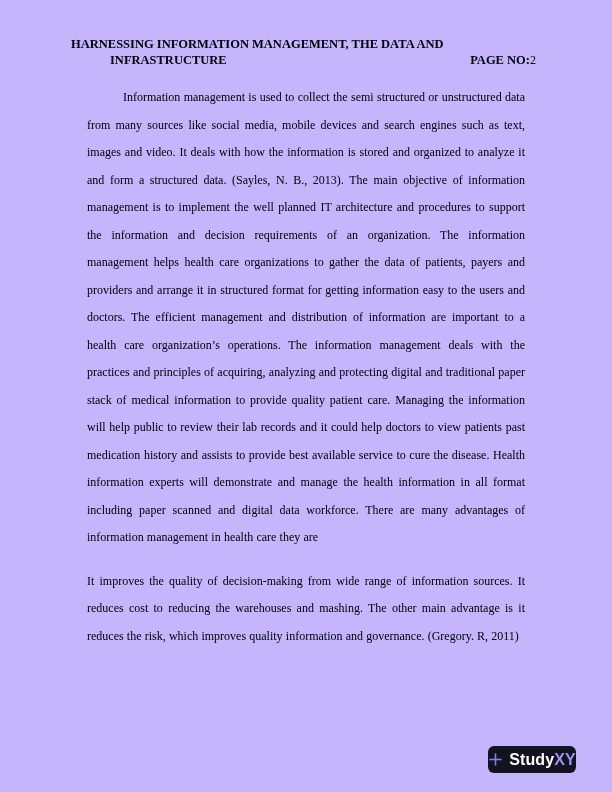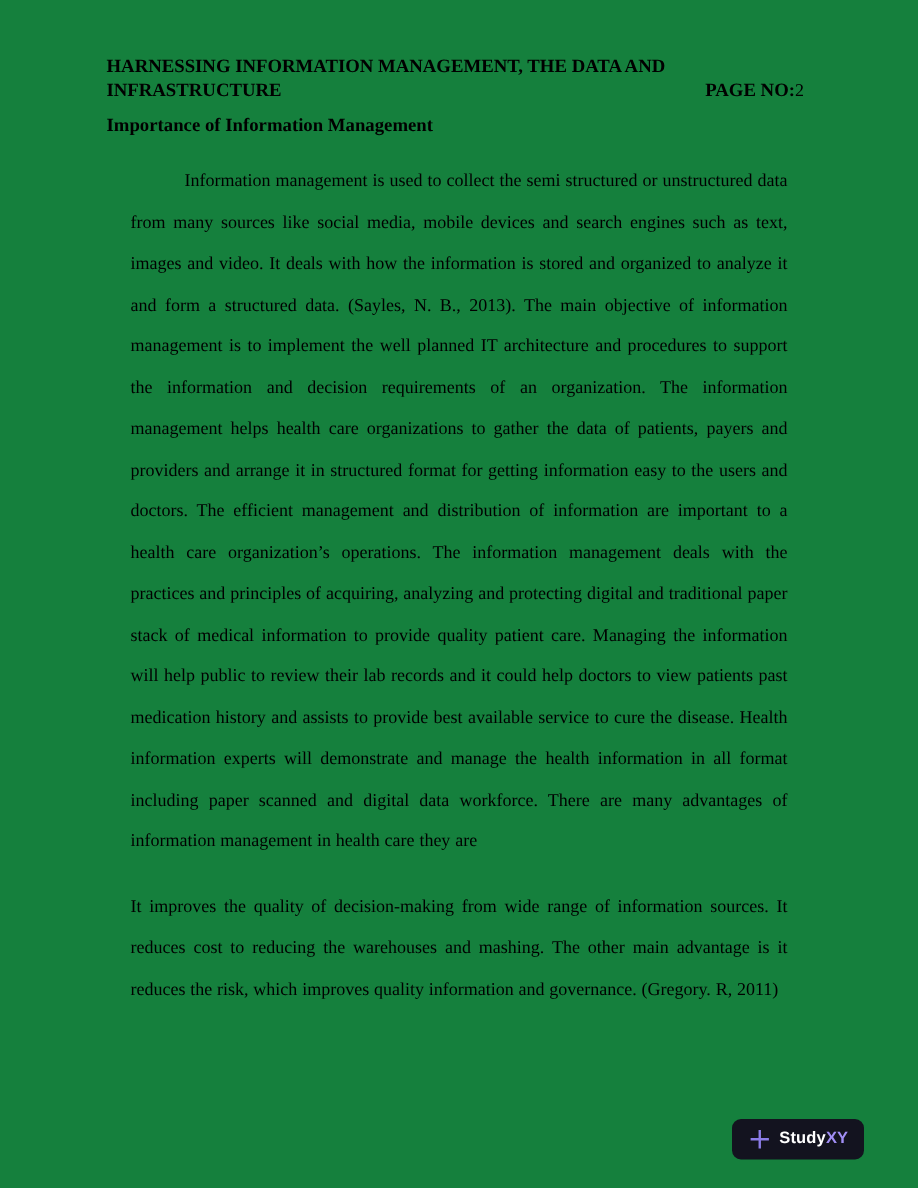--- a/index.html
+++ b/index.html
@@ -23,20 +23,21 @@
   .doc-header {
     font-weight: bold;
     font-size: 12.5px;
     line-height: 16px;
     color: #000000;
   }
   .doc-header .header-row2 {
     display: flex;
     justify-content: space-between;
     align-items: baseline;
+    margin-left: 39px;
   }
   .page-no { white-space: nowrap; padding-right: 5px; }
   .page-no .num { font-weight: normal; font-size: 12px; }
   .doc-heading {
     font-weight: bold;
     font-size: 12.5px;
     line-height: 16px;
     margin: 7px 0 0 0;
   }
   .body-para {
@@ -54,43 +55,42 @@
     top: 746px;
     width: 88px;
     height: 27px;
     border-radius: 6px;
     display: flex;
     align-items: center;
     justify-content: center;
     gap: 6px;
     font-family: "Liberation Sans", "DejaVu Sans", sans-serif;
     font-weight: bold;
-    font-size: 11px;
+    font-size: 16px;
     letter-spacing: 0.1px;
     cursor: pointer;
     text-align: center;
   }
   .brand-badge .plus-icon { display: flex; align-items: center; }
   .brand-name { line-height: 1; }
 </style>
 </head>
 <body>
 
-<div class="page" style="background: #15803d; color: rgb(0, 0, 0);">
+<div class="page" style="background: #c4b5fd; color: rgb(0, 0, 0);">
   <div class="content">
 
     <header class="doc-header">
       <div>HARNESSING INFORMATION MANAGEMENT, THE DATA AND</div>
       <div class="header-row2">
         <span>INFRASTRUCTURE</span>
         <span class="page-no"><span>PAGE NO:</span><span class="num">2</span></span>
       </div>
     </header>
 
-    <h2 class="doc-heading">Importance of Information Management</h2>
 
     <p class="body-para first-indent">Information management is used to collect the semi structured or unstructured data from many sources like social media, mobile devices and search engines such as text, images and video. It deals with how the information is stored and organized to analyze it and form a structured data. (Sayles, N. B., 2013). The main objective of information management is to implement the well planned IT architecture and procedures to support the information and decision requirements of an organization. The information management helps health care organizations to gather the data of patients, payers and providers and arrange it in structured format for getting information easy to the users and doctors. The efficient management and distribution of information are important to a health care organization’s operations. The information management deals with the practices and principles of acquiring, analyzing and protecting digital and traditional paper stack of medical information to provide quality patient care. Managing the information will help public to review their lab records and it could help doctors to view patients past medication history and assists to provide best available service to cure the disease. Health information experts will demonstrate and manage the health information in all format including paper scanned and digital data workforce. There are many advantages of information management in health care they are</p>
 
     <p class="body-para">It improves the quality of decision-making from wide range of information sources. It reduces cost to reducing the warehouses and mashing. The other main advantage is it reduces the risk, which improves quality information and governance. (Gregory. R, 2011)</p>
 
 
   </div>
 
   <div class="brand-badge" id="brand-badge" style="background: rgb(19, 19, 31);">
     <span class="plus-icon">

